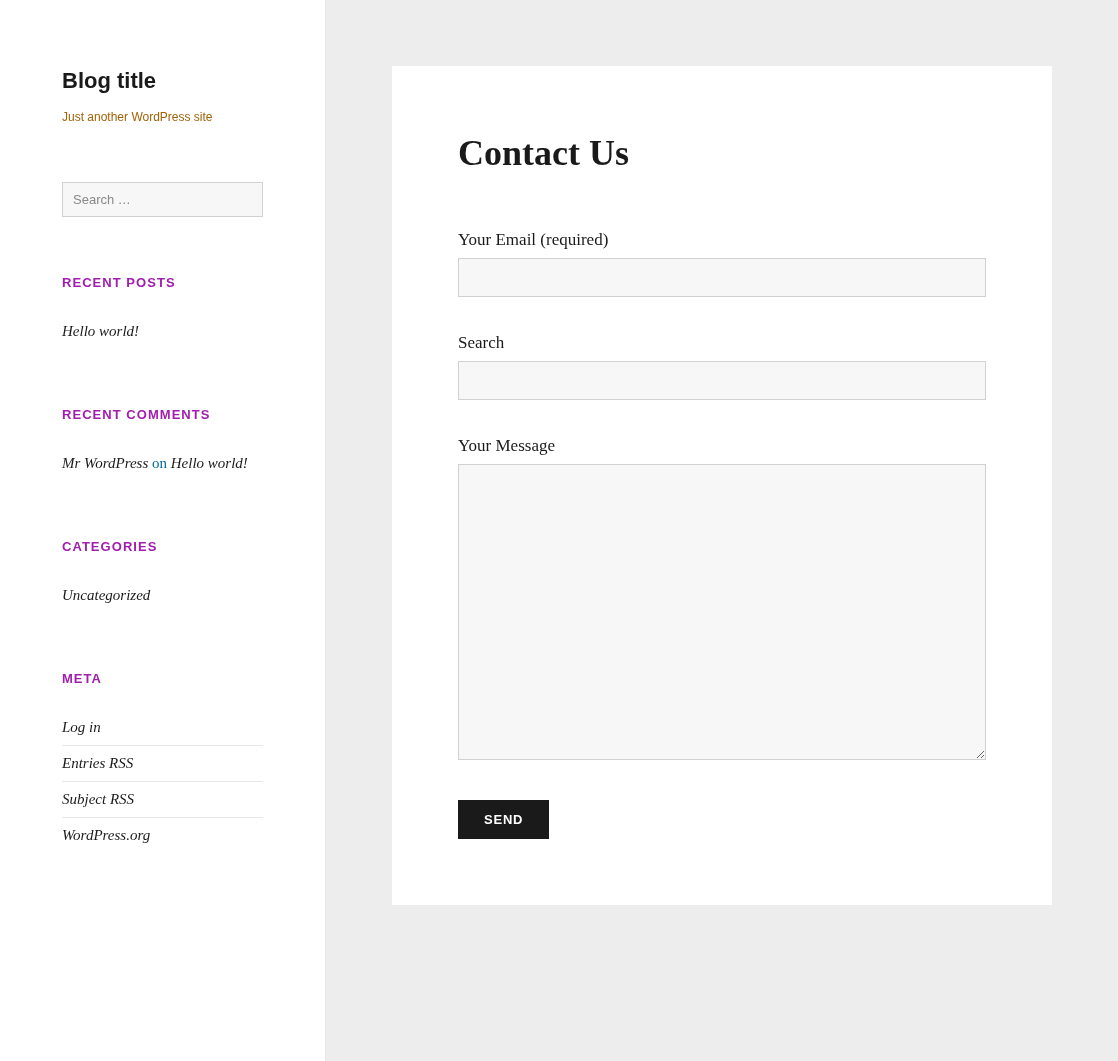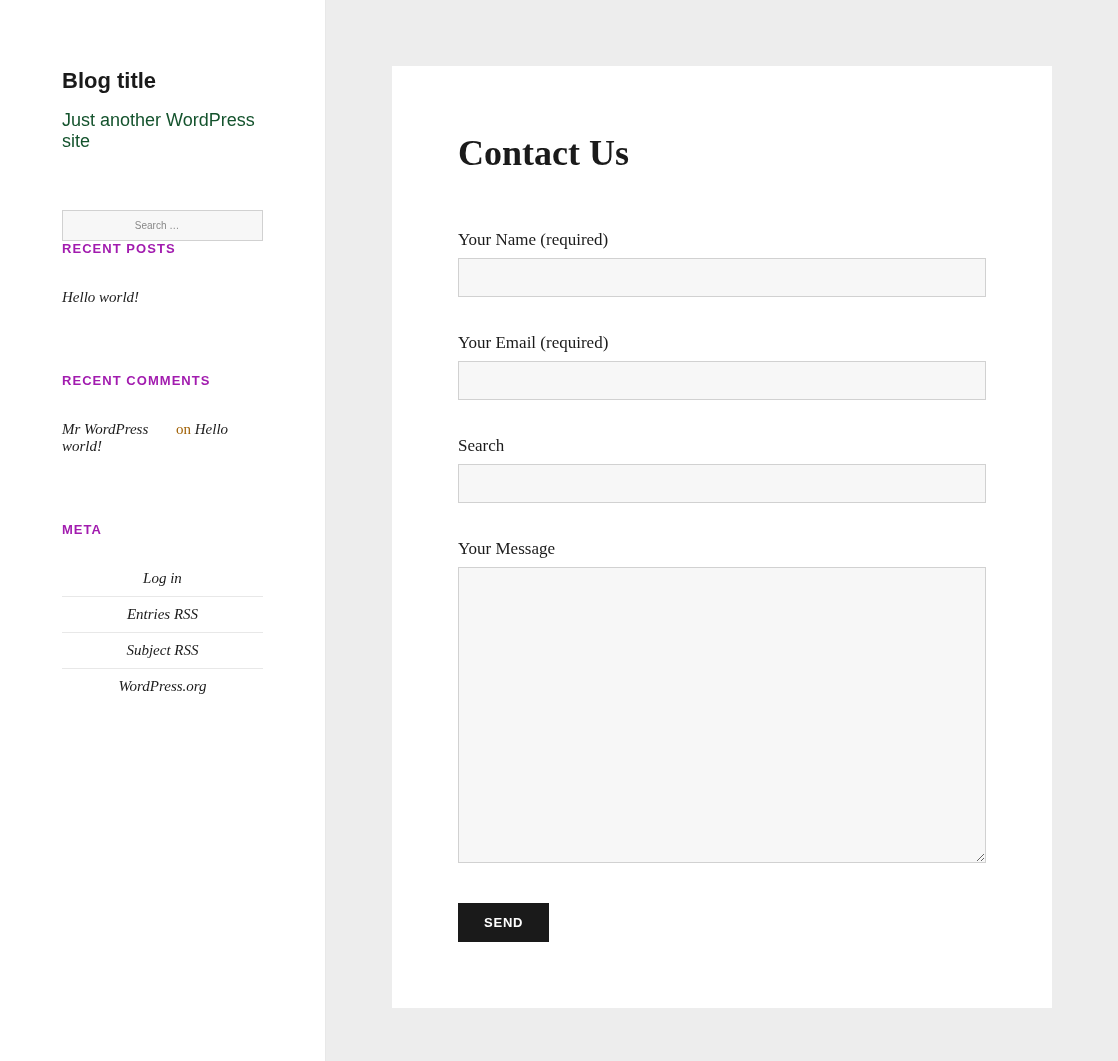--- a/index.html
+++ b/index.html
@@ -23,33 +23,33 @@
     }
     .site-title {
       font-family: -apple-system, BlinkMacSystemFont, "Segoe UI", Helvetica, Arial, sans-serif;
       font-size: 22px;
       font-weight: 700;
       color: #1a1a1a;
       margin-bottom: 16px;
     }
     .site-tagline {
       font-family: -apple-system, BlinkMacSystemFont, "Segoe UI", Helvetica, Arial, sans-serif;
-      font-size: 18px;
-      color: #14532d;
+      font-size: 12px;
+      color: #a16207;
       margin-bottom: 58px;
     }
     .search-input {
       width: 100%;
       padding: 9px 10px;
       background: #f7f7f7;
       border: 1px solid #d1d1d1;
       font-family: -apple-system, BlinkMacSystemFont, "Segoe UI", Helvetica, Arial, sans-serif;
-      font-size: 10px;
+      font-size: 13px;
       color: #686868;
-      text-align: center;
+      margin-bottom: 58px;
     }
     .search-input::placeholder {
       color: #888;
     }
     .widget {
       margin-bottom: 58px;
     }
     .widget-title {
       font-family: -apple-system, BlinkMacSystemFont, "Segoe UI", Helvetica, Arial, sans-serif;
       font-size: 13px;
@@ -63,33 +63,31 @@
       list-style: none;
     }
     .widget li {
       font-family: Georgia, serif;
       font-size: 15px;
       color: #1a1a1a;
       padding: 9px 0;
     }
     .widget.meta li {
       border-bottom: 1px solid #e8e8e8;
-      text-align: center;
     }
     .widget.meta li:last-child {
       border-bottom: none;
     }
     .widget li a {
       color: #1a1a1a;
       text-decoration: none;
       font-style: italic;
     }
     .widget .comment-on {
-      color: #a16207;
-      margin-left: 24px;
+      color: #0369a1;
     }
     .content-area {
       flex: 1;
       background: #ededed;
       padding: 66px;
     }
     .content-card {
       background: #ffffff;
       padding: 66px;
       max-width: 660px;
@@ -160,40 +158,42 @@
 
   <div class="widget recent-comments">
     <h2 class="widget-title">RECENT COMMENTS</h2>
     <ul>
       <li>
         <a>Mr WordPress</a><span class="comment-on"> on </span><a>Hello world!</a>
       </li>
     </ul>
   </div>
 
+  <div class="widget categories">
+    <h2 class="widget-title">CATEGORIES</h2>
+    <ul>
+      <li><a>Uncategorized</a></li>
+    </ul>
+  </div>
 
   <div class="widget meta">
     <h2 class="widget-title">META</h2>
     <ul>
       <li><a>Log in</a></li>
       <li><a>Entries RSS</a></li>
       <li><a>Subject RSS</a></li>
       <li><a>WordPress.org</a></li>
     </ul>
   </div>
 </aside>
 
 <main class="content-area">
   <article class="content-card">
     <h1 class="page-title">Contact Us</h1>
 
-    <div class="form-group">
-      <label class="form-label">Your Name (required)</label>
-      <input type="text" class="form-input" style="">
-    </div>
 
     <div class="form-group">
       <label class="form-label">Your Email (required)</label>
       <input type="email" class="form-input" style="">
     </div>
 
     <div class="form-group">
       <label class="form-label">Search</label>
       <input type="text" class="form-input" style="">
     </div>

